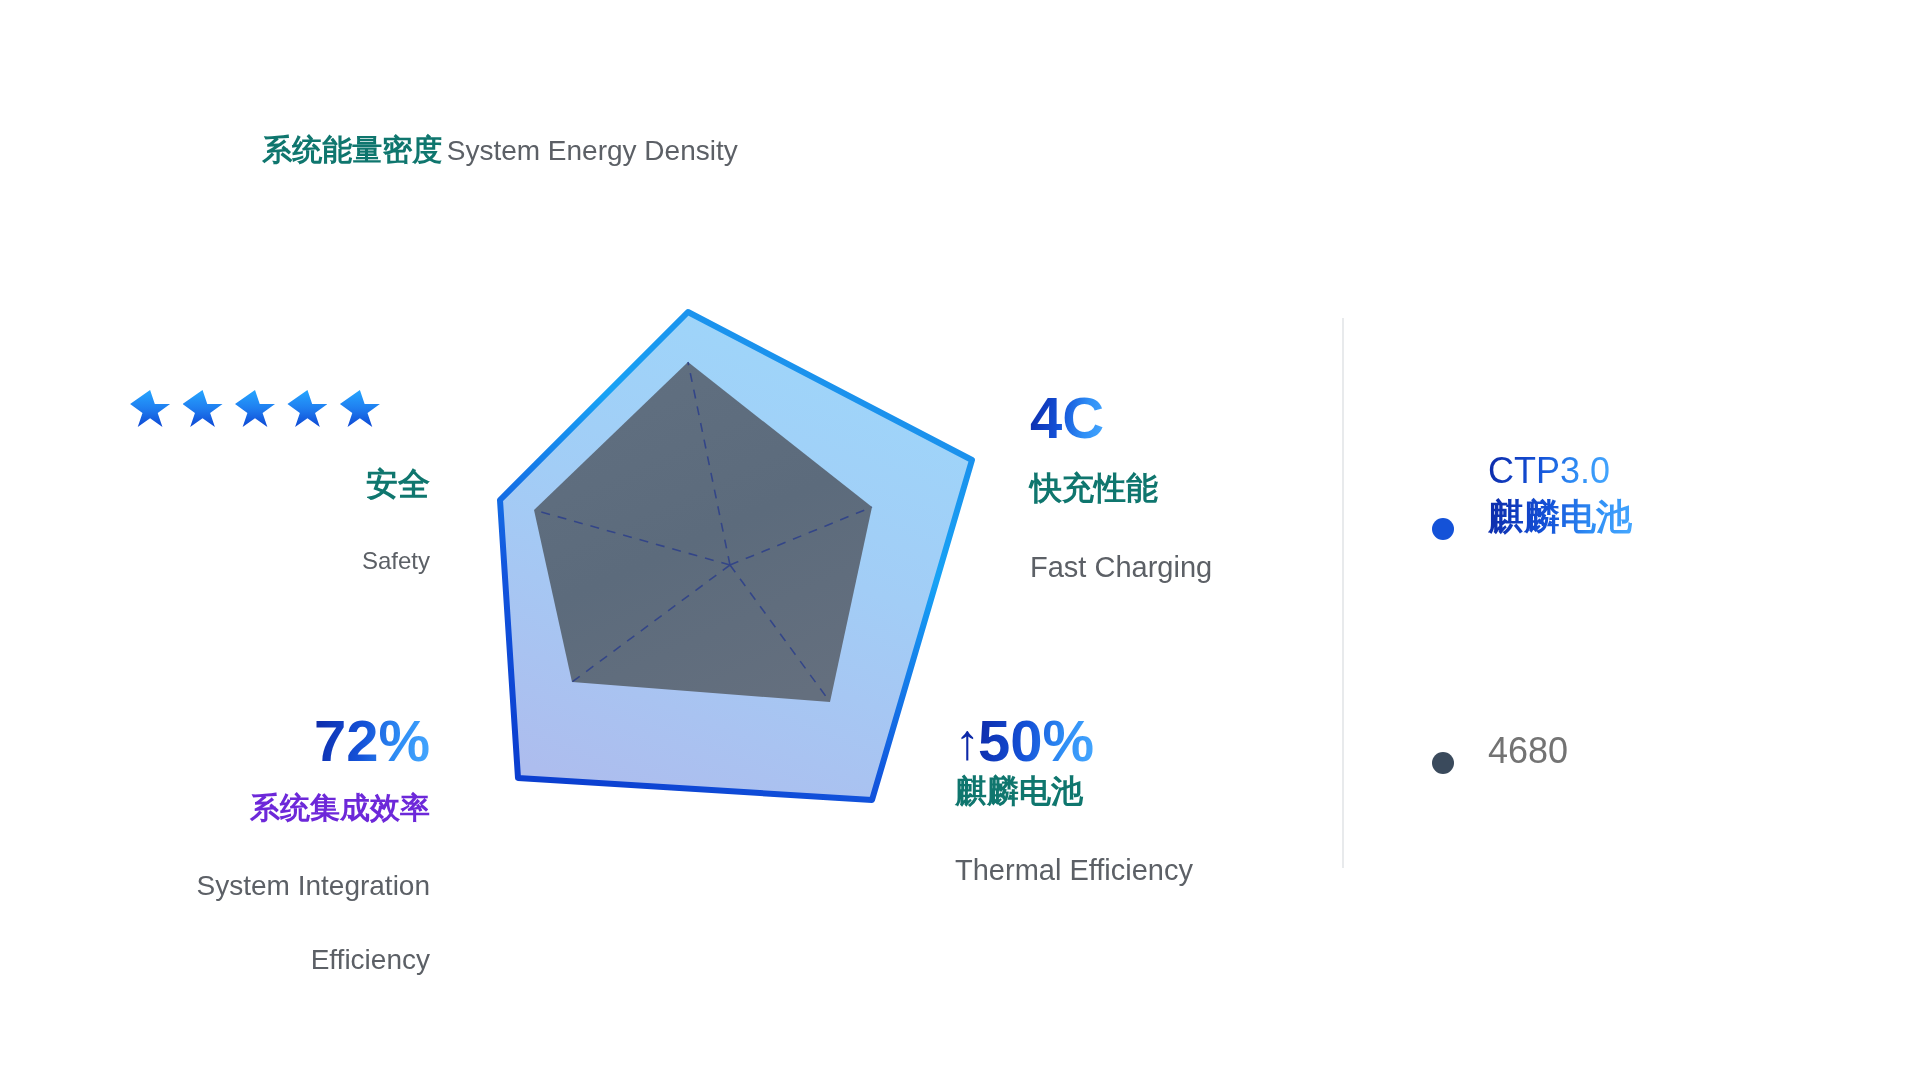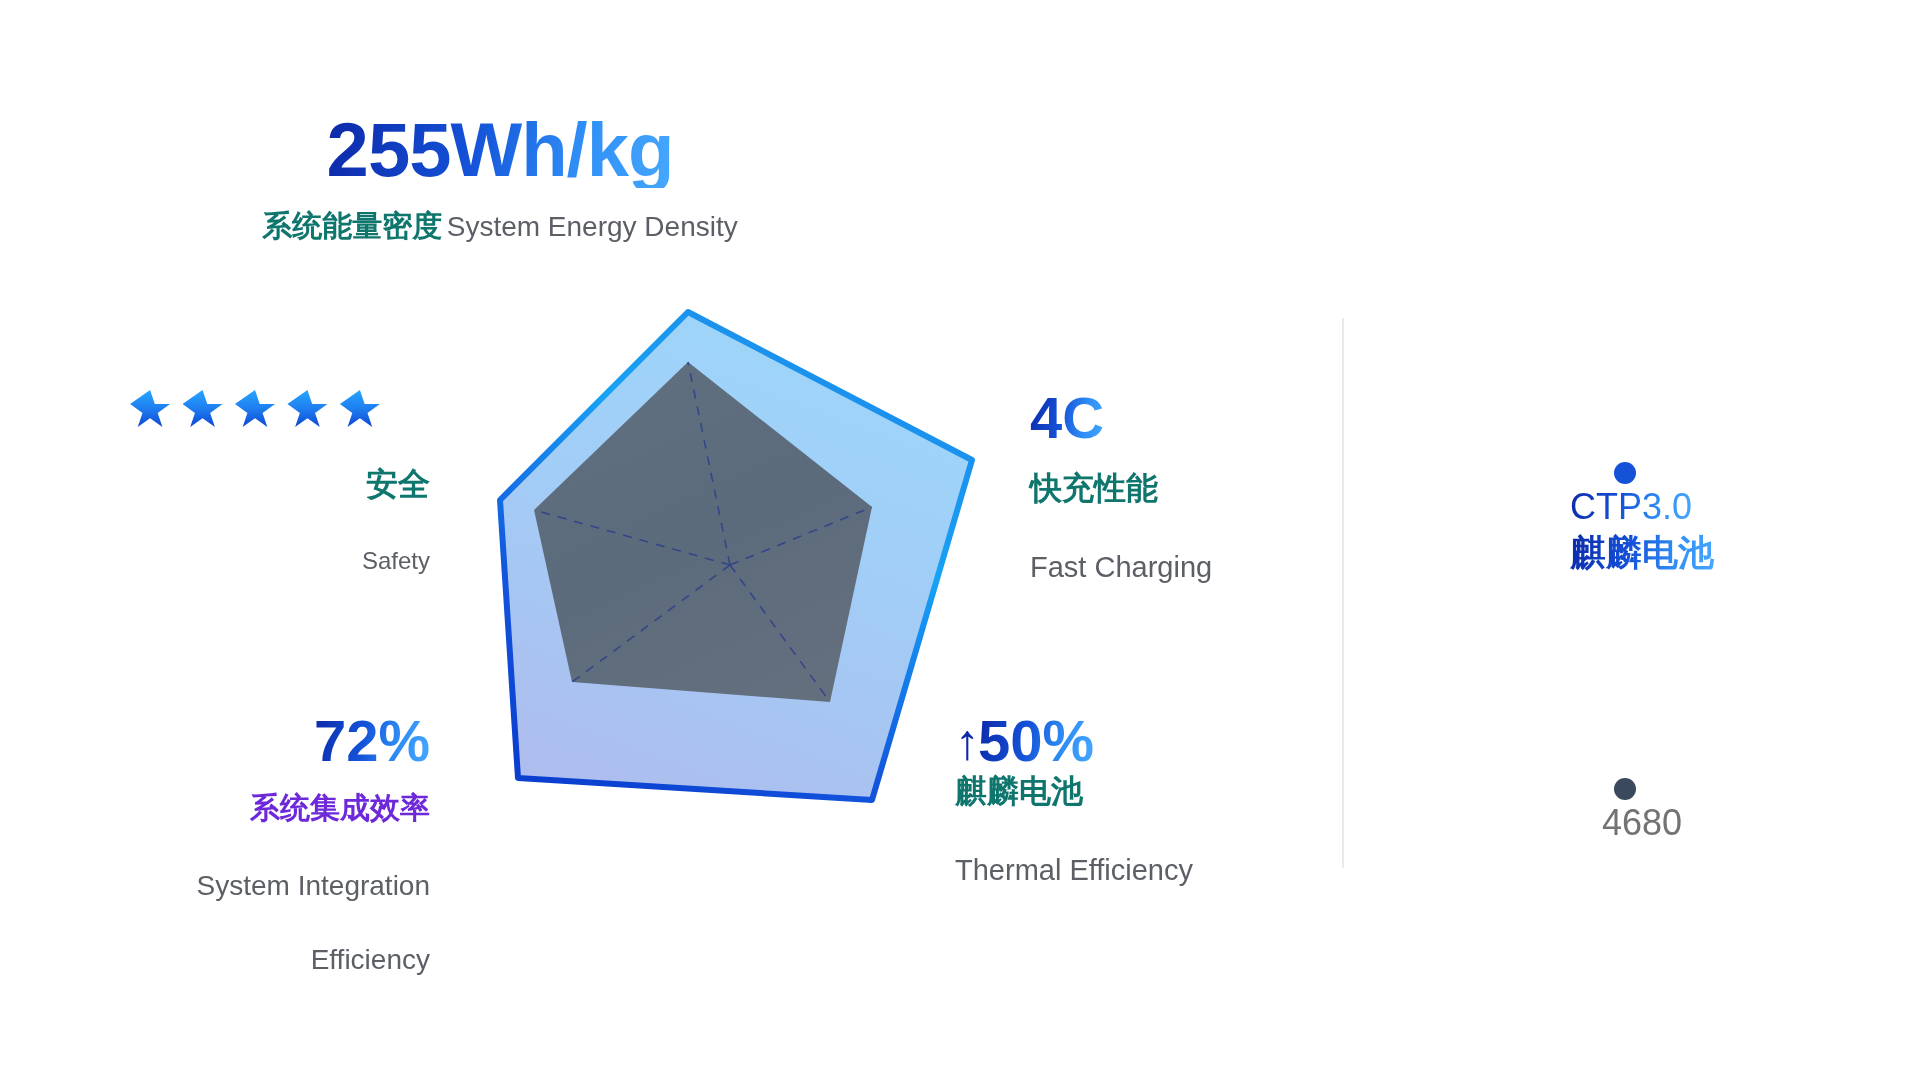--- a/index.html
+++ b/index.html
@@ -161,23 +161,22 @@
 
   
   #legend {
     position: absolute;
     left: 1432px;
     top: 448px;
     width: 420px;
   }
   .legend-item {
     display: flex;
-    align-items: center;
+    align-items: flex-end;
     margin-bottom: 188px;
-    flex-direction: column;
   }
   .legend-item:last-child { margin-bottom: 0; }
   .legend-dot {
     width: 22px;
     height: 22px;
     border-radius: 50%;
     margin-right: 34px;
     margin-top: 14px;
     flex: 0 0 auto;
   }
@@ -199,21 +198,20 @@
     width: 620px;
     height: 580px;
   }
 </style>
 </head>
 <body>
 
 <div class="stage">
 
   <div id="top-metric">
-    <div class="value grad-text">255Wh/kg</div>
     <div class="labels">
       <span class="cn-label">系统能量密度</span>
       <span class="en-label">System Energy Density</span>
     </div>
   </div>
 
   <svg id="radar-chart" viewBox="0 0 620 580">
     <defs>
       <linearGradient id="outerFill" x1="0.62" y1="0" x2="0.25" y2="1">
         <stop offset="0%" stop-color="#9ed6fa"></stop>

